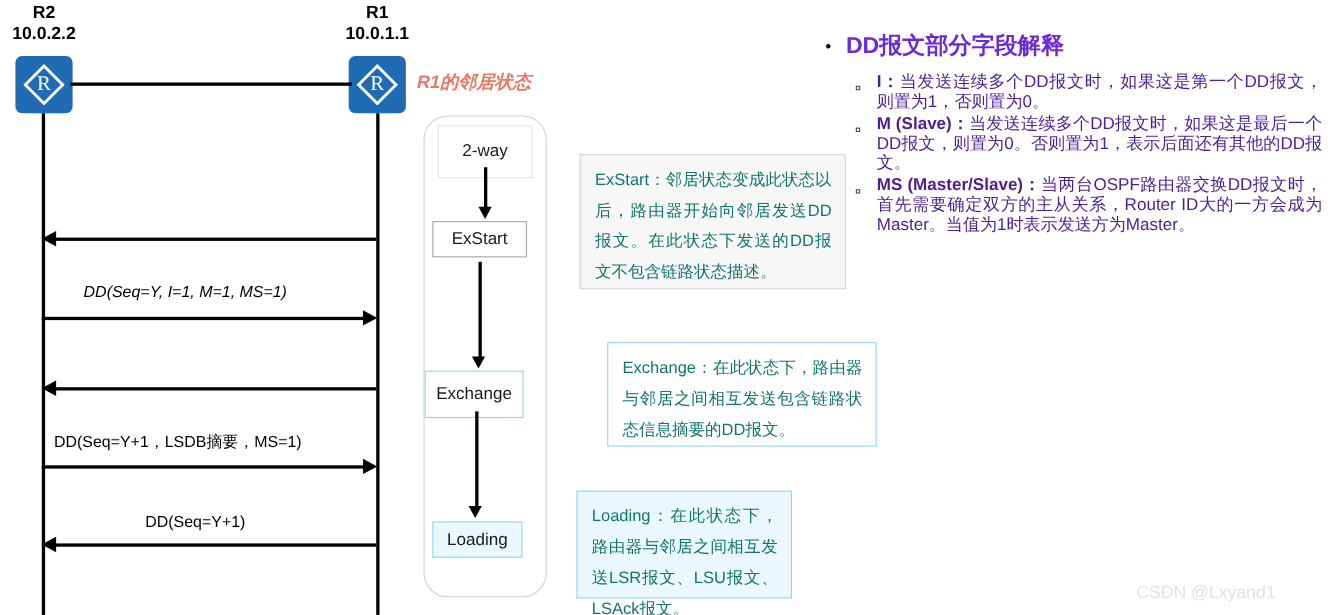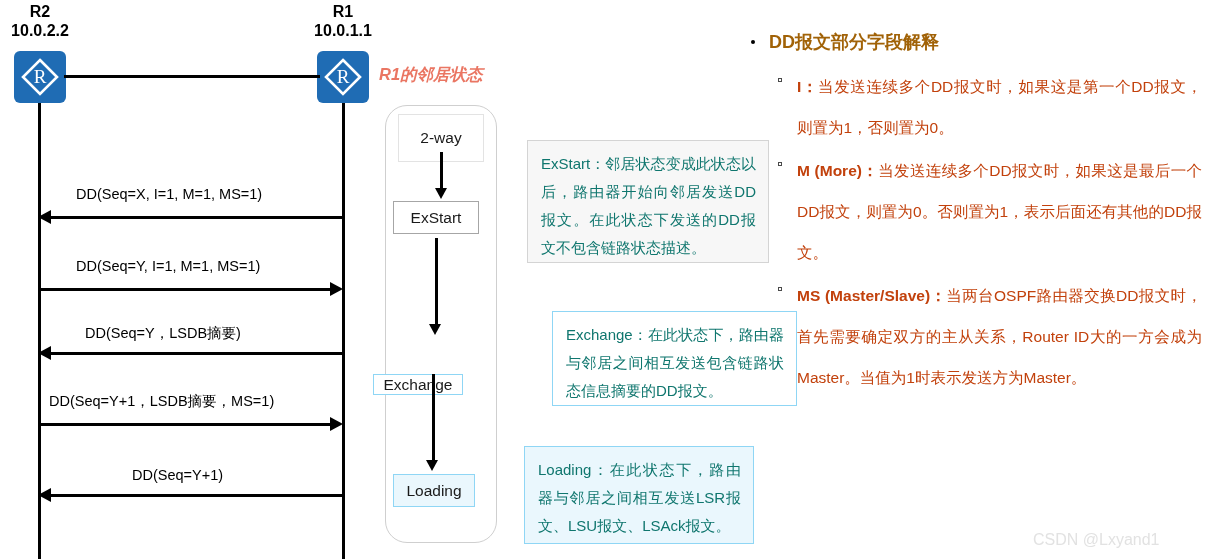--- a/index.html
+++ b/index.html
@@ -153,41 +153,41 @@
   }
   .callout.c-bluefill {
     border: 1px solid #8fd6f5;
     background: #eaf7fd;
   }
 
   
   .panel { position: absolute; }
   .panel-title {
     position: relative;
-    font-size: 18px;
+    font-size: 21px;
     font-weight: bold;
-    color: #a16207;
+    color: #6d28d9;
     padding-left: 22px;
     line-height: 24px;
   }
   .panel-title .bullet-dot {
     position: absolute;
     left: 4px;
     top: 10px;
     width: 4px;
     height: 4px;
     border-radius: 50%;
     background: #000;
   }
   .panel-item {
     position: relative;
     padding-left: 50px;
     font-size: 15.5px;
-    line-height: 41px;
-    color: #c2410c;
+    line-height: 18px;
+    color: #4c1d95;
     text-align: justify;
   }
   .panel-item .bullet-sq {
     position: absolute;
     left: 31px;
     top: 12px;
     width: 4px;
     height: 4px;
     border: 1px solid #4a4a4a;
     background: #ffffff;
@@ -235,29 +235,27 @@
       <polygon points="19,2 36,19 19,36 2,19" fill="none" stroke="#ffffff" stroke-width="2.6"></polygon>
     </svg>
     <span class="rletter">R</span>
   </div>
 
   <div class="link-h" style="left:64px; top:75px; width:256px;"></div>
 
   <div class="lifeline" style="left:38px; top:103px; height:456px;"></div>
   <div class="lifeline" style="left:342px; top:103px; height:456px;"></div>
 
-  <div class="msg-label" style="left:76px; top:186px;">DD(Seq=X, I=1, M=1, MS=1)</div>
   <div class="arrow-line" style="left:48px; top:216px; width:294px;"></div>
   <div class="arrow-head left" style="left:38px; top:210px;"></div>
 
-  <div class="msg-label" style="left:76px; top:258px;">DD(Seq=Y, I=1, M=1, MS=1)</div>
+  <div class="msg-label" style="left:76px; top:258px;font-style:italic;">DD(Seq=Y, I=1, M=1, MS=1)</div>
   <div class="arrow-line" style="left:38px; top:288px; width:294px;"></div>
   <div class="arrow-head right" style="left:330px; top:282px;"></div>
 
-  <div class="msg-label" style="left:85px; top:324px;">DD(Seq=Y，LSDB摘要)</div>
   <div class="arrow-line" style="left:48px; top:352px; width:294px;"></div>
   <div class="arrow-head left" style="left:38px; top:346px;"></div>
 
   <div class="msg-label" style="left:49px; top:392px;">DD(Seq=Y+1，LSDB摘要，MS=1)</div>
   <div class="arrow-line" style="left:38px; top:423px; width:294px;"></div>
   <div class="arrow-head right" style="left:330px; top:417px;"></div>
 
   <div class="msg-label" style="left:132px; top:467px;">DD(Seq=Y+1)</div>
   <div class="arrow-line" style="left:48px; top:494px; width:294px;"></div>
   <div class="arrow-head left" style="left:38px; top:488px;"></div>
@@ -267,47 +265,47 @@
   <div class="flow-container" style="left:385px; top:105px; width:112px; height:438px;"></div>
 
   <div class="state-box s-2way" style="left:398px; top:114px; width:86px; height:48px;">2-way</div>
   <div class="flow-arrow-line" style="left:440px; top:152px; height:37px;"></div>
   <div class="flow-arrow-head" style="left:435px; top:188px;"></div>
 
   <div class="state-box s-exstart" style="left:393px; top:201px; width:86px; height:33px;">ExStart</div>
   <div class="flow-arrow-line" style="left:435px; top:238px; height:87px;"></div>
   <div class="flow-arrow-head" style="left:429px; top:324px;"></div>
 
-  <div class="state-box s-exchange" style="left:373px; top:337px; width:90px; height:21px;margin-top:37px;">Exchange</div>
+  <div class="state-box s-exchange" style="left:386px; top:337px; width:90px; height:43px;">Exchange</div>
   <div class="flow-arrow-line" style="left:432px; top:374px; height:87px;"></div>
   <div class="flow-arrow-head" style="left:426px; top:460px;"></div>
 
   <div class="state-box s-loading" style="left:393px; top:474px; width:82px; height:33px;">Loading</div>
 
   <div class="callout c-gray" style="left:527px; top:140px; width:242px; height:123px;">ExStart：邻居状态变成此状态以后，路由器开始向邻居发送DD报文。在此状态下发送的DD报文不包含链路状态描述。</div>
 
   <div class="callout c-blue" style="left:524px; top:311px; width:245px; height:95px;margin-left:28px;">Exchange：在此状态下，路由器与邻居之间相互发送包含链路状态信息摘要的DD报文。</div>
 
-  <div class="callout c-bluefill" style="left:524px; top:446px; width:230px; height:98px;">Loading：在此状态下，路由器与邻居之间相互发送LSR报文、LSU报文、LSAck报文。</div>
+  <div class="callout c-bluefill" style="left:524px; top:446px; width:196px; height:98px;">Loading：在此状态下，路由器与邻居之间相互发送LSR报文、LSU报文、LSAck报文。</div>
 
   <div class="panel" style="left:747px; top:30px; width:455px;">
 
     <div class="panel-title">
       <span class="bullet-dot"></span>
       <span>DD报文部分字段解释</span>
     </div>
 
     <div class="panel-item" style="margin-top:12px;">
       <span class="bullet-sq"></span>
       <b>I：</b><span>当发送连续多个DD报文时，如果这是第一个DD报文，则置为1，否则置为0。</span>
     </div>
 
     <div class="panel-item" style="margin-top:2px;">
       <span class="bullet-sq"></span>
-      <b>M (More)：</b><span>当发送连续多个DD报文时，如果这是最后一个DD报文，则置为0。否则置为1，表示后面还有其他的DD报文。</span>
+      <b>M (Slave)：</b><span>当发送连续多个DD报文时，如果这是最后一个DD报文，则置为0。否则置为1，表示后面还有其他的DD报文。</span>
     </div>
 
     <div class="panel-item" style="margin-top:2px;">
       <span class="bullet-sq"></span>
       <b>MS (Master/Slave)：</b><span>当两台OSPF路由器交换DD报文时，首先需要确定双方的主从关系，Router ID大的一方会成为Master。当值为1时表示发送方为Master。</span>
     </div>
 
   </div>
 
   <div class="watermark" style="left:1033px; top:531px;">CSDN @Lxyand1</div>

